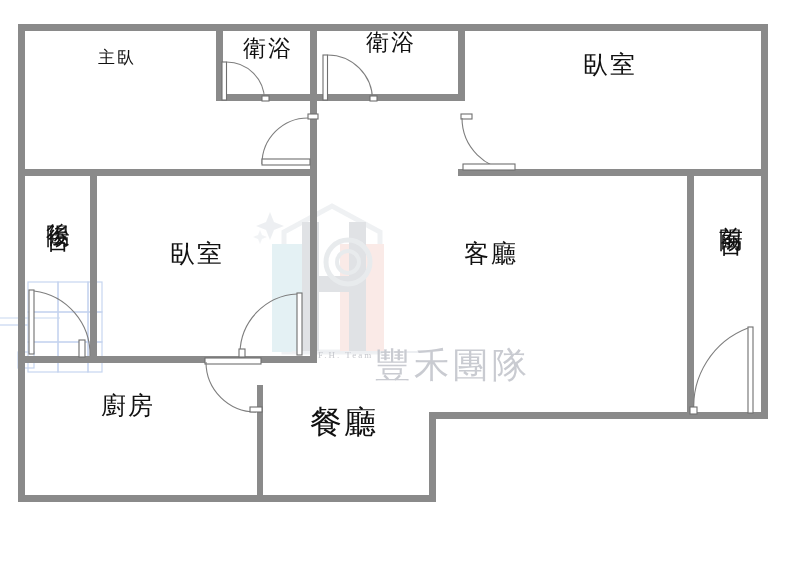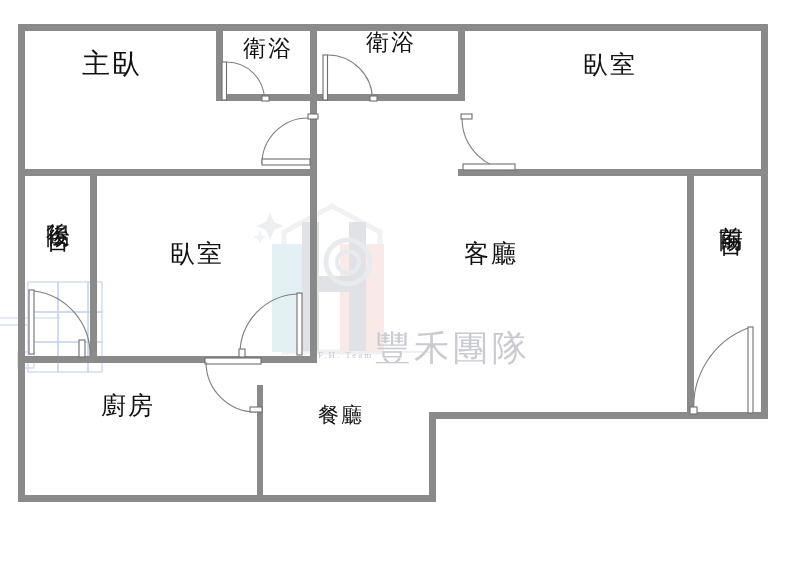--- a/index.html
+++ b/index.html
@@ -6,21 +6,21 @@
   body{width:800px;height:576px;overflow:hidden;
        font-family:"Liberation Serif","DejaVu Serif",serif;}
   #plan{position:relative;width:800px;height:576px;background:#fff;}
   #plan svg{position:absolute;left:0;top:0;}
   .roomlabel{position:absolute;color:#111;font-weight:400;
              font-family:"Liberation Serif","DejaVu Serif",serif;
              white-space:pre;line-height:1.12;letter-spacing:2px;
              user-select:none;}
   .vert{writing-mode:vertical-rl;text-orientation:upright;letter-spacing:3px;}
   .wm-text{position:absolute;color:#c9cbd1;font-size:35px;letter-spacing:4px;
-           font-family:"Liberation Serif","DejaVu Serif",serif;white-space:pre;}
+           font-family:"Liberation Serif","DejaVu Serif",serif;white-space:pre;margin-top:17px;}
   .wm-sub{position:absolute;color:#c6c8cd;font-size:9px;letter-spacing:2px;
           font-family:Liberation Serif, serif;white-space:pre;}
 </style>
 </head>
 <body>
 
 <div id="plan">
 
   <svg width="800" height="576">
     <g opacity="0.55">
@@ -160,33 +160,33 @@
     </g>
 
     <g>
       <rect class="leaf" x="748" y="327" width="5" height="86"></rect>
       <path class="sw" d="M748 328 A84 84 0 0 0 694 413"></path>
       <rect class="leaf" x="690" y="407" width="7" height="7"></rect>
     </g>
 
   </svg>
 
-  <div class="roomlabel" style="left:82px;top:48px;font-size:28px;">主臥</div>
+  <div class="roomlabel" style="left:98px;top:48px;font-size:17px;">主臥</div>
 
   <div class="roomlabel" style="left:243px;top:36px;font-size:23px;">衛浴</div>
 
   <div class="roomlabel" style="left:366px;top:30px;font-size:23px;">衛浴</div>
 
   <div class="roomlabel" style="left:583px;top:51px;font-size:25px;">臥室</div>
 
   <div class="roomlabel vert" style="left:44px;top:203px;font-size:24px;">後陽台</div>
 
   <div class="roomlabel" style="left:170px;top:240px;font-size:25px;">臥室</div>
 
   <div class="roomlabel" style="left:464px;top:240px;font-size:25px;">客廳</div>
 
   <div class="roomlabel vert" style="left:717px;top:207px;font-size:24px;">前陽台</div>
 
   <div class="roomlabel" style="left:101px;top:392px;font-size:25px;">廚房</div>
 
-  <div class="roomlabel" style="left:318px;top:405px;font-size:21px;font-family:Liberation Mono, monospace;">餐廳</div>
+  <div class="roomlabel" style="left:310px;top:405px;font-size:32px;">餐廳</div>
 
 </div>
 
 </body></html>

